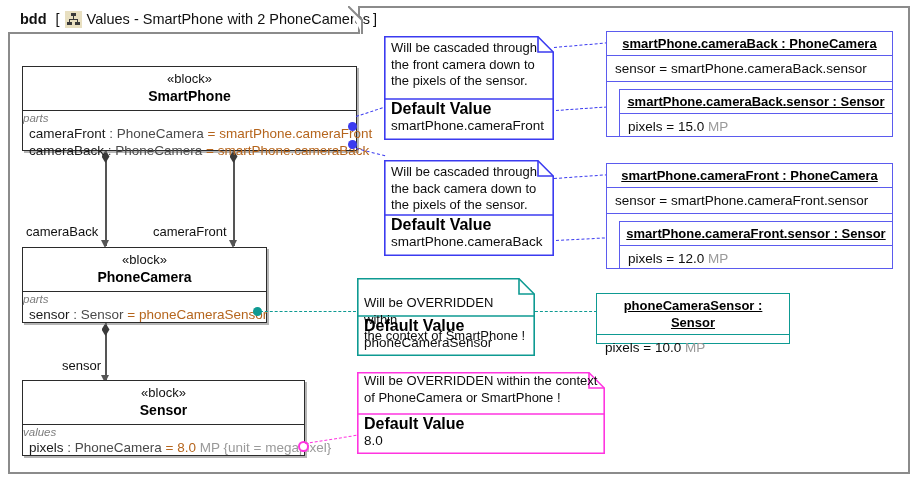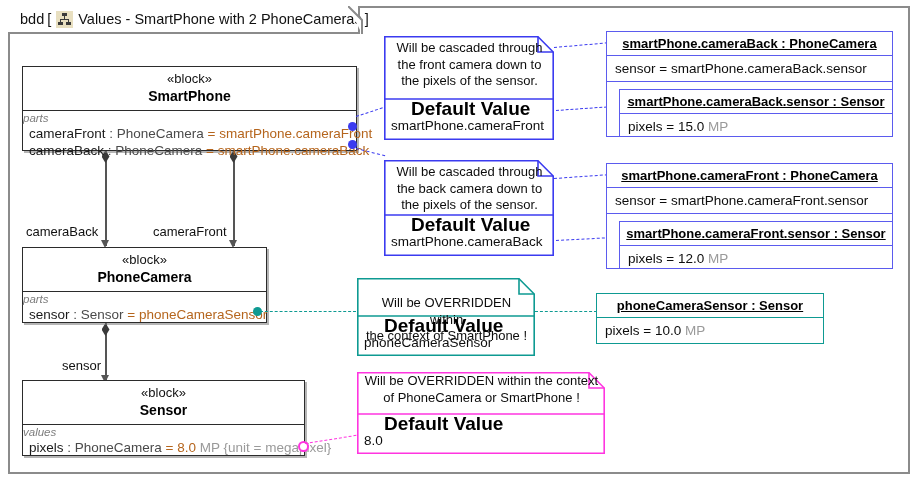--- a/index.html
+++ b/index.html
@@ -40,21 +40,22 @@
     border-left: none;
     background: #ffffff;
     display: flex;
     align-items: center;
     padding: 0 0 0 12px;
     font-size: 14.5px;
     color: #111;
     white-space: nowrap;
   }
   .frame-tab .kind {
-    font-weight: normal;
+    font-weight: bold;
+    margin-right: 6px;
   }
   .frame-tab .brk { margin: 0 3px; }
   .diag-icon {
     width: 17px;
     height: 17px;
     background: #e8dfc0;
     border: 1px solid #9b9madd;
     border-color: #9b8f63;
     margin: 0 5px 0 2px;
     position: relative;
@@ -147,29 +148,27 @@
     position: absolute;
     box-sizing: border-box;
     background: #ffffff;
   }
   .note .body {
     font-size: 13px;
     line-height: 16.5px;
     color: #0d0d0d;
     padding: 4px 6px 4px 7px;
     box-sizing: border-box;
-    text-align: center;
   }
   .note .dv-title {
-    font-size: 19px;
+    font-size: 16px;
     font-weight: bold;
     color: #000;
     line-height: 17px;
     padding: 2px 6px 0 7px;
-    margin-left: 20px;
   }
   .note .dv-value {
     font-size: 13.5px;
     color: #0d0d0d;
     line-height: 17px;
     padding: 0 6px 3px 7px;
     white-space: nowrap;
   }
 
   
@@ -426,21 +425,21 @@
   </div>
   <div class="inst" style="left:619px; top:221px; width:274px; height:48px; border:1.6px solid #5b5bee;">
     <div class="iname" style="border-bottom:1.6px solid #5b5bee;">
       <span>smartPhone.cameraFront.sensor : Sensor</span>
     </div>
     <div class="islot">
       <span>pixels = 12.0</span><span class="mp"> MP</span>
     </div>
   </div>
 
-  <div class="inst" style="left:596px; top:293px; width:228px; height:51px; border:1.6px solid #0e9a92;">
+  <div class="inst" style="left:596px; top:293px; width:194px; height:51px; border:1.6px solid #0e9a92;">
     <div class="iname" style="border-bottom:1.6px solid #0e9a92;">
       <span>phoneCameraSensor : Sensor</span>
     </div>
     <div class="islot">
       <span>pixels = 10.0</span><span class="mp"> MP</span>
     </div>
   </div>
 
 </div>
 

